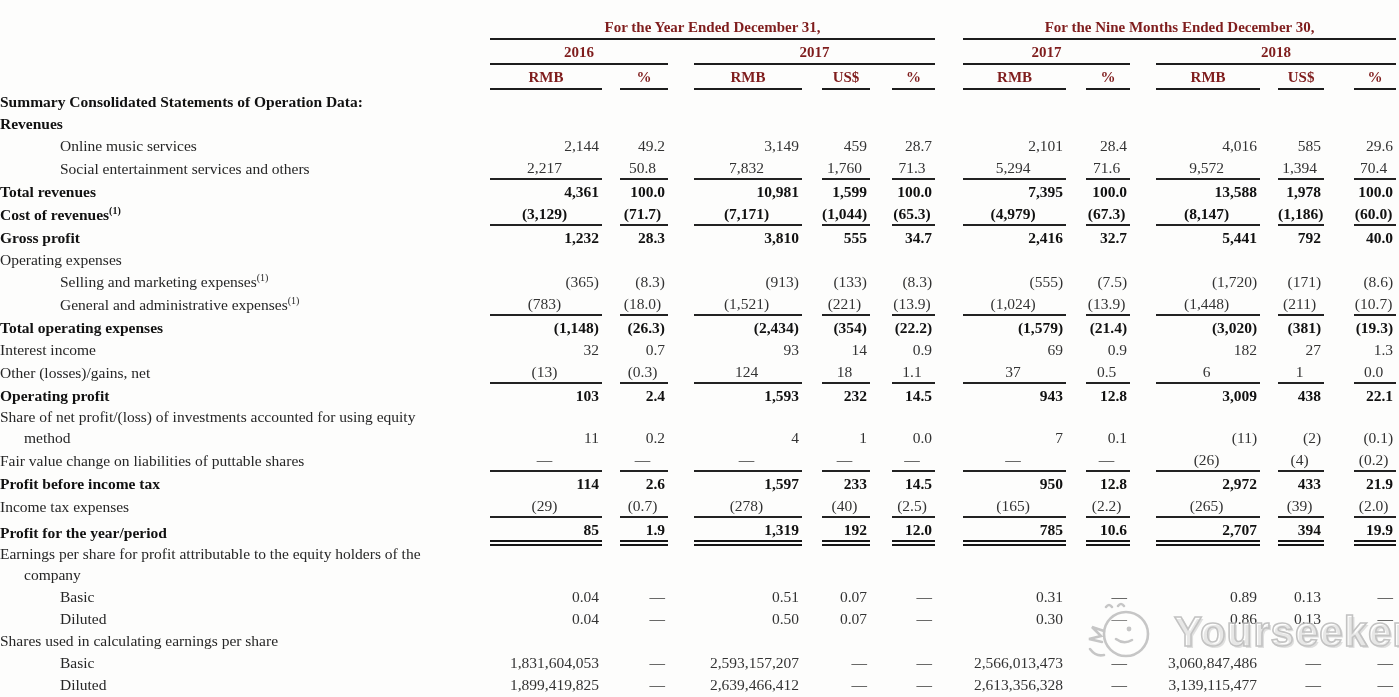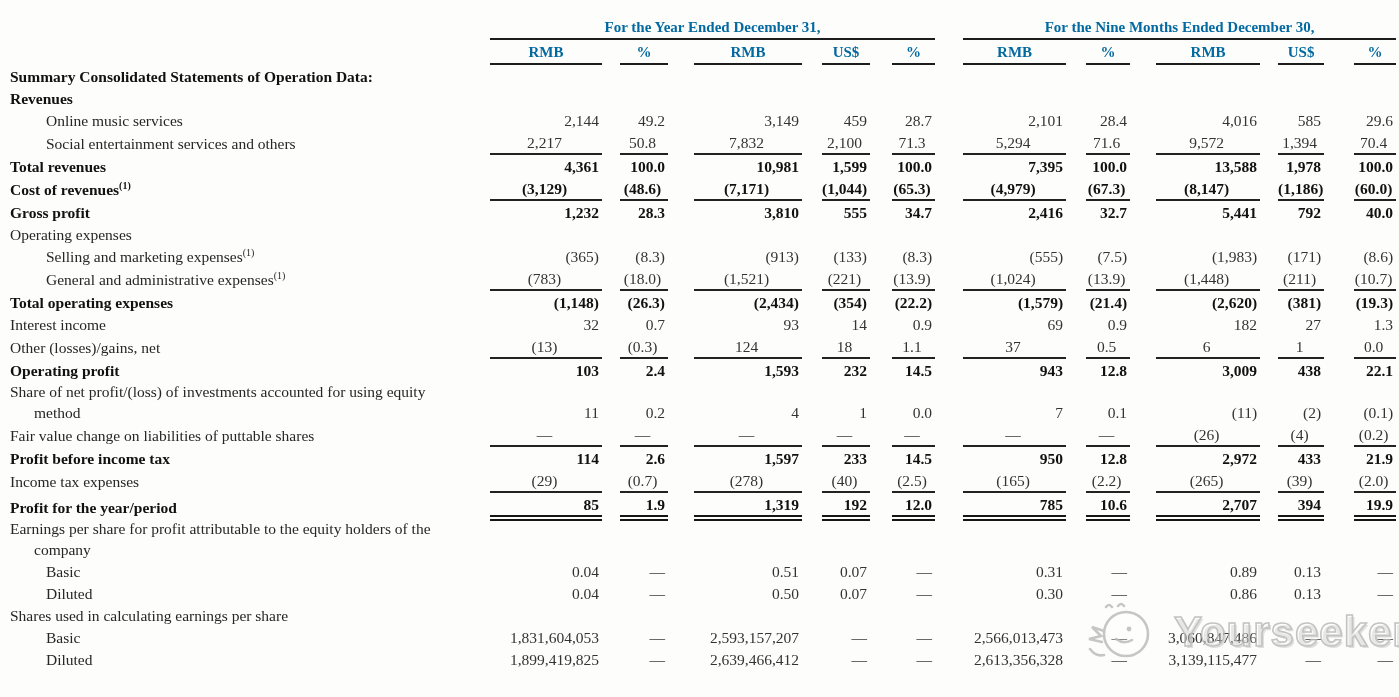--- a/index.html
+++ b/index.html
@@ -22,30 +22,30 @@
     line-height:21px;
     white-space:nowrap;
     vertical-align:bottom;
     padding:0;
   }
   
   .hdr{
     font-weight:bold;
     text-align:center;
     font-size:15px;
-    color:#0369a1;
+    color:#7f1d1d;
   }
   .hline{border-bottom:2px solid #1d1d1d;}
   .h1row td{height:26px;}
   .h2row td{height:23px;}
   .h3row td{height:23px;}
   .noterow td{height:20px;font-weight:bold;text-align:center;font-size:14.5px;color:#151515;}
   
-  .label{padding-left:10px;text-align:left;}
-  .ind1{padding-left:46px;}
+  .label{padding-left:0;text-align:left;}
+  .ind1{padding-left:60px;}
   .cont{padding-left:24px;}
   .num{text-align:right;padding-right:3px;color:#333;}
   tr.bold .num, tr.bold .label{font-weight:bold;color:#111;}
   tr.rule td.num{border-bottom:2px solid #222;text-align:center;}
   tr.rule2 td.num{border-bottom:6px double #161616;}
   tbody td{height:22px;}
   sup{font-size:10px;line-height:0;}
   
   .watermark{
     position:absolute;
@@ -91,20 +91,30 @@
       <col style="width:30px">
       <col style="width:42px">
   </colgroup>
   <thead>
     <tr class="h1row">
       <td></td>
       <td class="hdr hline" colspan="9">For the Year Ended December 31,</td>
       <td></td>
       <td class="hdr hline" colspan="9">For the Nine Months Ended December 30,</td>
     </tr>
+    <tr class="h2row">
+      <td></td>
+      <td class="hdr hline" colspan="3">2016</td>
+      <td></td>
+      <td class="hdr hline" colspan="5">2017</td>
+      <td></td>
+      <td class="hdr hline" colspan="3">2017</td>
+      <td></td>
+      <td class="hdr hline" colspan="5">2018</td>
+    </tr>
     <tr class="h3row">
       <td></td>
       <td class="hdr hline">RMB</td>
       <td></td>
       <td class="hdr hline">%</td>
       <td></td>
       <td class="hdr hline">RMB</td>
       <td></td>
       <td class="hdr hline">US$</td>
       <td></td>
@@ -197,21 +207,21 @@
       <tr class="rule">
         <td class="label ind1">
           <div>Social entertainment services and others</div>
         </td>
         <td class="num">2,217</td>
         <td></td>
         <td class="num">50.8</td>
         <td></td>
         <td class="num">7,832</td>
         <td></td>
-        <td class="num">2,100</td>
+        <td class="num">1,760</td>
         <td></td>
         <td class="num">71.3</td>
         <td></td>
         <td class="num">5,294</td>
         <td></td>
         <td class="num">71.6</td>
         <td></td>
         <td class="num">9,572</td>
         <td></td>
         <td class="num">1,394</td>
@@ -241,21 +251,21 @@
         <td class="num">1,978</td>
         <td></td>
         <td class="num">100.0</td>
       </tr>
       <tr class="bold rule">
         <td class="label">
           <div>Cost of revenues<sup>(1)</sup></div>
         </td>
         <td class="num">(3,129)</td>
         <td></td>
-        <td class="num">(48.6)</td>
+        <td class="num">(71.7)</td>
         <td></td>
         <td class="num">(7,171)</td>
         <td></td>
         <td class="num">(1,044)</td>
         <td></td>
         <td class="num">(65.3)</td>
         <td></td>
         <td class="num">(4,979)</td>
         <td></td>
         <td class="num">(67.3)</td>
@@ -325,21 +335,21 @@
         <td class="num">(913)</td>
         <td></td>
         <td class="num">(133)</td>
         <td></td>
         <td class="num">(8.3)</td>
         <td></td>
         <td class="num">(555)</td>
         <td></td>
         <td class="num">(7.5)</td>
         <td></td>
-        <td class="num">(1,983)</td>
+        <td class="num">(1,720)</td>
         <td></td>
         <td class="num">(171)</td>
         <td></td>
         <td class="num">(8.6)</td>
       </tr>
       <tr class="rule">
         <td class="label ind1">
           <div>General and administrative expenses<sup>(1)</sup></div>
         </td>
         <td class="num">(783)</td>
@@ -373,21 +383,21 @@
         <td class="num">(2,434)</td>
         <td></td>
         <td class="num">(354)</td>
         <td></td>
         <td class="num">(22.2)</td>
         <td></td>
         <td class="num">(1,579)</td>
         <td></td>
         <td class="num">(21.4)</td>
         <td></td>
-        <td class="num">(2,620)</td>
+        <td class="num">(3,020)</td>
         <td></td>
         <td class="num">(381)</td>
         <td></td>
         <td class="num">(19.3)</td>
       </tr>
       <tr>
         <td class="label">
           <div>Interest income</div>
         </td>
         <td class="num">32</td>

